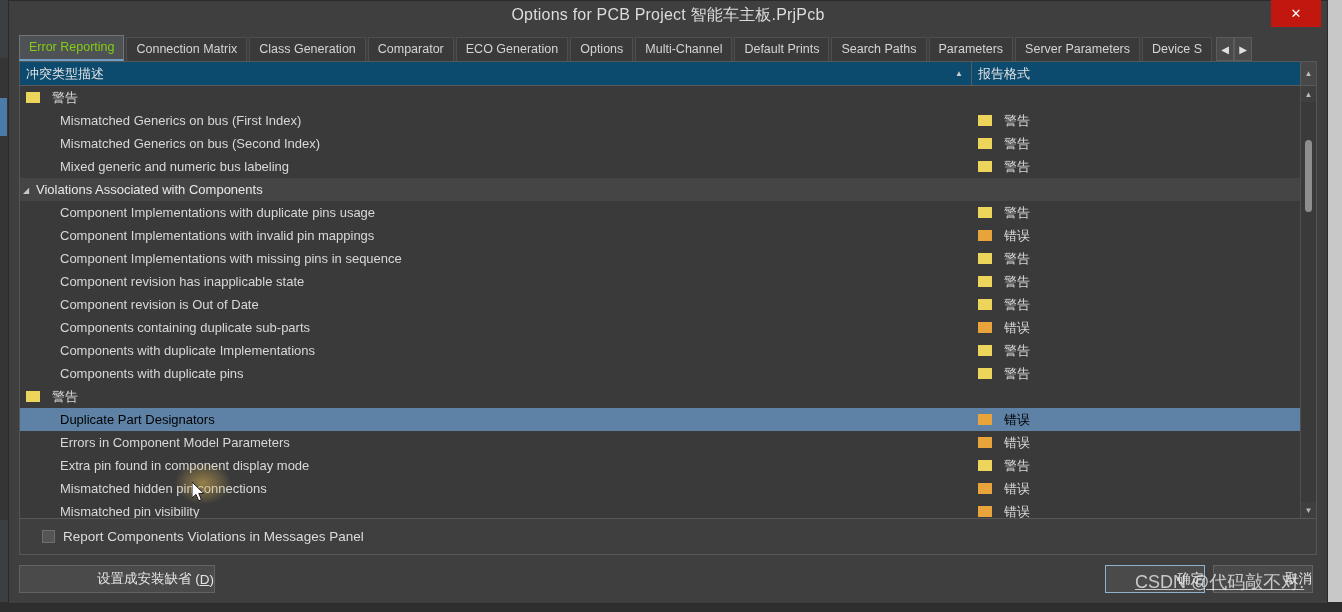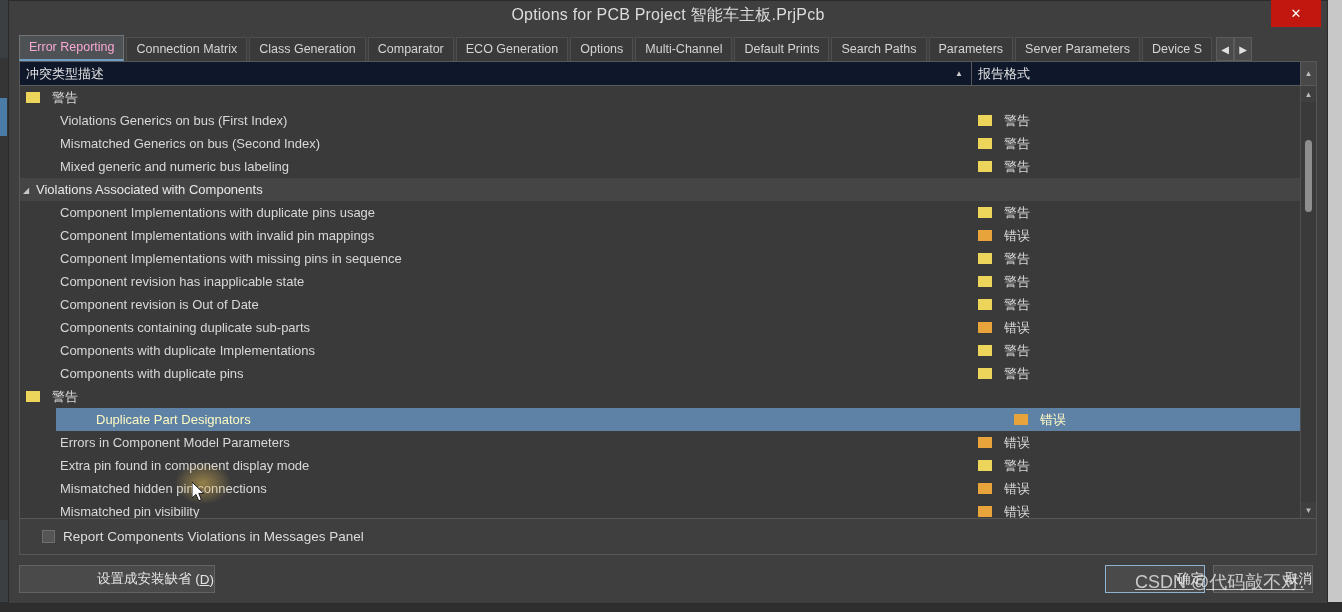--- a/index.html
+++ b/index.html
@@ -103,21 +103,21 @@
     font-size: 12.5px;
     line-height: 22px;
     white-space: nowrap;
     cursor: pointer;
     flex: 0 0 auto;
   }
   .tab.active {
     background: #4e5254;
     border-color: #6f7476;
     border-bottom: 2px solid #6f9ec7;
-    color: #f9a8d4;
+    color: #84cc16;
     height: 26px;
     line-height: 22px;
   }
   .tab.clipped { overflow: hidden; }
   #tab-nav {
     margin-left: 2px;
     display: flex;
     flex: 0 0 auto;
   }
   .tab-arrow {
@@ -139,21 +139,21 @@
     background: #3a3a3a;
     flex: 1 1 auto;
     display: flex;
     flex-direction: column;
     min-height: 0;
     position: relative;
   }
 
   #grid-header {
     height: 24px;
-    background: #0f172a;
+    background: #0c4a6e;
     border-bottom: 1px solid #5a5a5a;
     display: flex;
     align-items: center;
     flex: 0 0 24px;
     position: relative;
   }
   .gh-cell {
     color: #e2e2e2;
     font-size: 13px;
     padding-left: 6px;
@@ -226,22 +226,21 @@
   }
   .row.group .tri {
     position: absolute;
     left: 3px; top: 50%;
     transform: translateY(-50%);
     color: #c8c8c8;
     font-size: 8px;
   }
   .row.selected {
     background: #5e82a6;
-    color: #fef9c3;
-    margin-left: 36px;
+    color: #000000;
   }
 
   .folder {
     display: inline-block;
     width: 14px; height: 11px;
     position: relative;
     flex: 0 0 14px;
   }
   .folder::before {
     content: "";
@@ -445,21 +444,21 @@
 
     <div id="grid-body-wrap">
       <div id="grid-body">
           <div class="row">
             <div class="fmt">
               <span class="folder warn"></span>
               <span class="fmt-label">警告</span>
             </div>
           </div>
           <div class="row">
-            <div class="desc"><span>Violations Generics on bus (First Index)</span></div>
+            <div class="desc"><span>Mismatched Generics on bus (First Index)</span></div>
             <div class="fmt">
               <span class="folder warn"></span>
               <span class="fmt-label">警告</span>
             </div>
           </div>
           <div class="row">
             <div class="desc"><span>Mismatched Generics on bus (Second Index)</span></div>
             <div class="fmt">
               <span class="folder warn"></span>
               <span class="fmt-label">警告</span>

